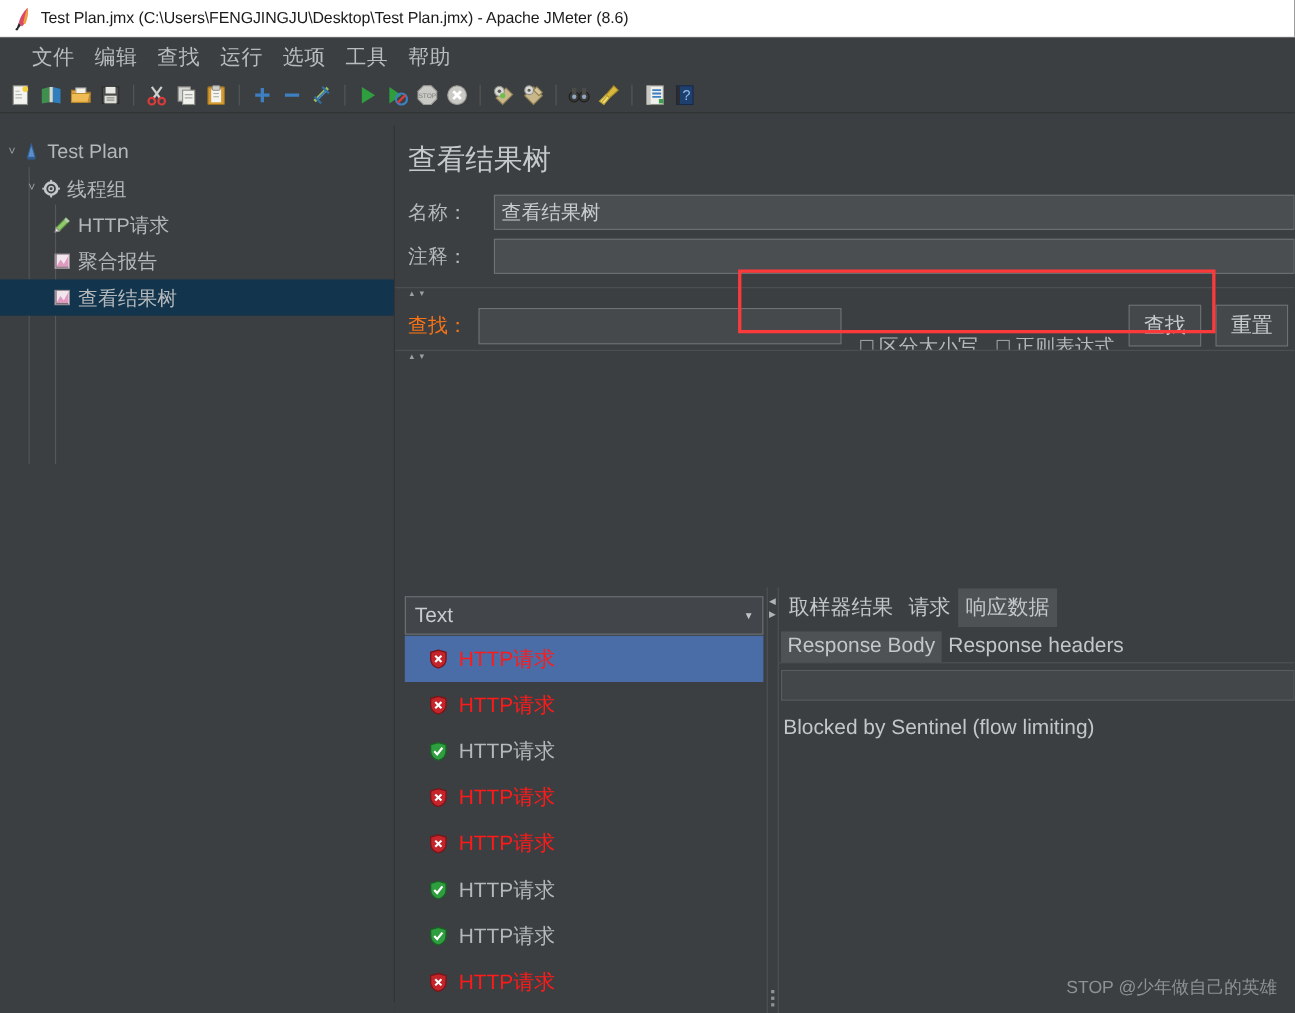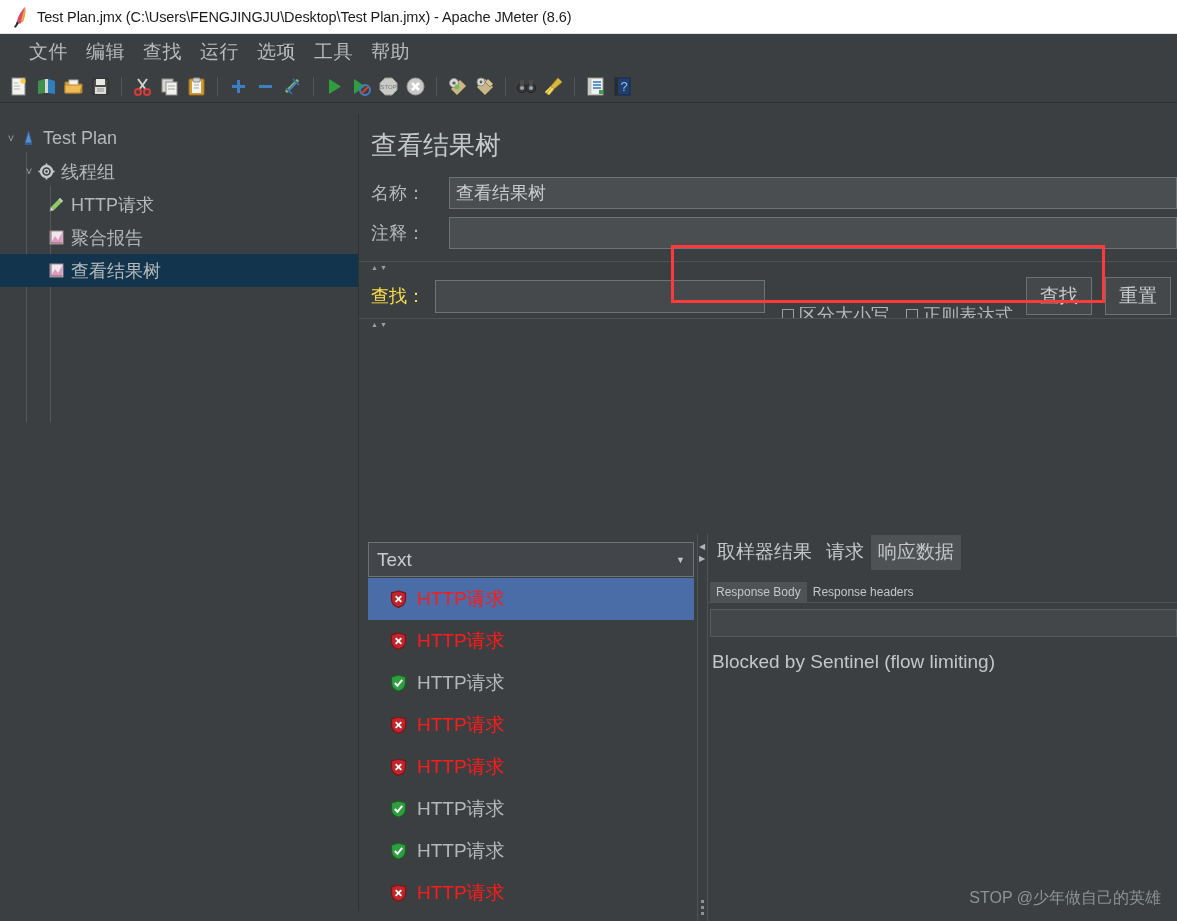--- a/index.html
+++ b/index.html
@@ -83,21 +83,21 @@
     font-family: "Liberation Sans", "DejaVu Sans", sans-serif; }
   .group-line { position: absolute; top: 12px; left: 0; right: 0; height: 1px;
     background: #585c5f; }
 
   .splitter-h { height: 11px; background: #3c3f41; position: relative;
     border-top: 1px solid #4d5154; display: flex; align-items: center; padding-left: 12px; }
   .splitter-arrows { font-size: 7px; color: #9aa0a3; letter-spacing: 2px; line-height: 1; }
 
   
   .findbar { display: flex; align-items: center; height: 48px; padding-left: 12px; gap: 0; }
-  .find-label { font-size: 18px; color: #fde047; margin-right: 10px; flex: none;
+  .find-label { font-size: 18px; color: #f97316; margin-right: 10px; flex: none;
     font-family: "Liberation Sans", "DejaVu Sans", sans-serif; }
   .find-input { width: 330px; height: 33px; background: #45494c; border: 1px solid #6d7275;
     flex: none; }
   .cb-wrap { display: flex; align-items: center; gap: 5px; margin-left: 17px; flex: none; margin-top: 38px; }
   .checkbox { width: 12px; height: 12px; border: 1px solid #9aa0a3; background: #3c3f41;
     flex: none; }
   .cb-label { font-size: 18px; color: #b4b8bb; white-space: nowrap;
     font-family: "Liberation Sans", "DejaVu Sans", sans-serif; }
   .btn { height: 38px; min-width: 66px; background: #44484b; border: 1px solid #6d7275;
     color: #c8ccce; font-size: 19px; display: flex; align-items: center;
@@ -128,21 +128,21 @@
     background: #8d9295; }
   .vsplit .arrow { position: absolute; font-size: 8px; color: #b0b4b7; left: 2px; }
 
   .response-pane { flex: 1; position: relative; }
   .tabstrip { display: flex; align-items: flex-end; height: 36px; padding-left: 2px; }
   .tab { font-size: 19px; color: #c3c7ca; padding: 4px 7px 5px 7px;
     font-family: "Liberation Sans", "DejaVu Sans", sans-serif; }
   .tab.active { background: #4e5255; }
   .subtabstrip { display: flex; align-items: flex-end; height: 33px; padding-left: 2px;
     border-bottom: 1px solid #4f5356; }
-  .subtab { font-size: 12px; color: #c3c7ca; padding: 3px 6px;
+  .subtab { font-size: 19px; color: #c3c7ca; padding: 3px 6px;
     font-family: "Liberation Sans", sans-serif; }
   .subtab.active { background: #4e5255; }
   .resp-search { margin: 6px 0 0 2px; height: 28px; border: 1px solid #585c5f;
     background: #43474a; }
   .resp-body { padding: 14px 0 0 4px; font-size: 19px; color: #c3c7ca;
     font-family: "Liberation Sans", sans-serif; }
 
   .highlight-box { position: absolute; border: 3px solid #fb3b3b; pointer-events: none; }
 
   .watermark { position: absolute; right: 16px; bottom: 12px; font-size: 16px;

